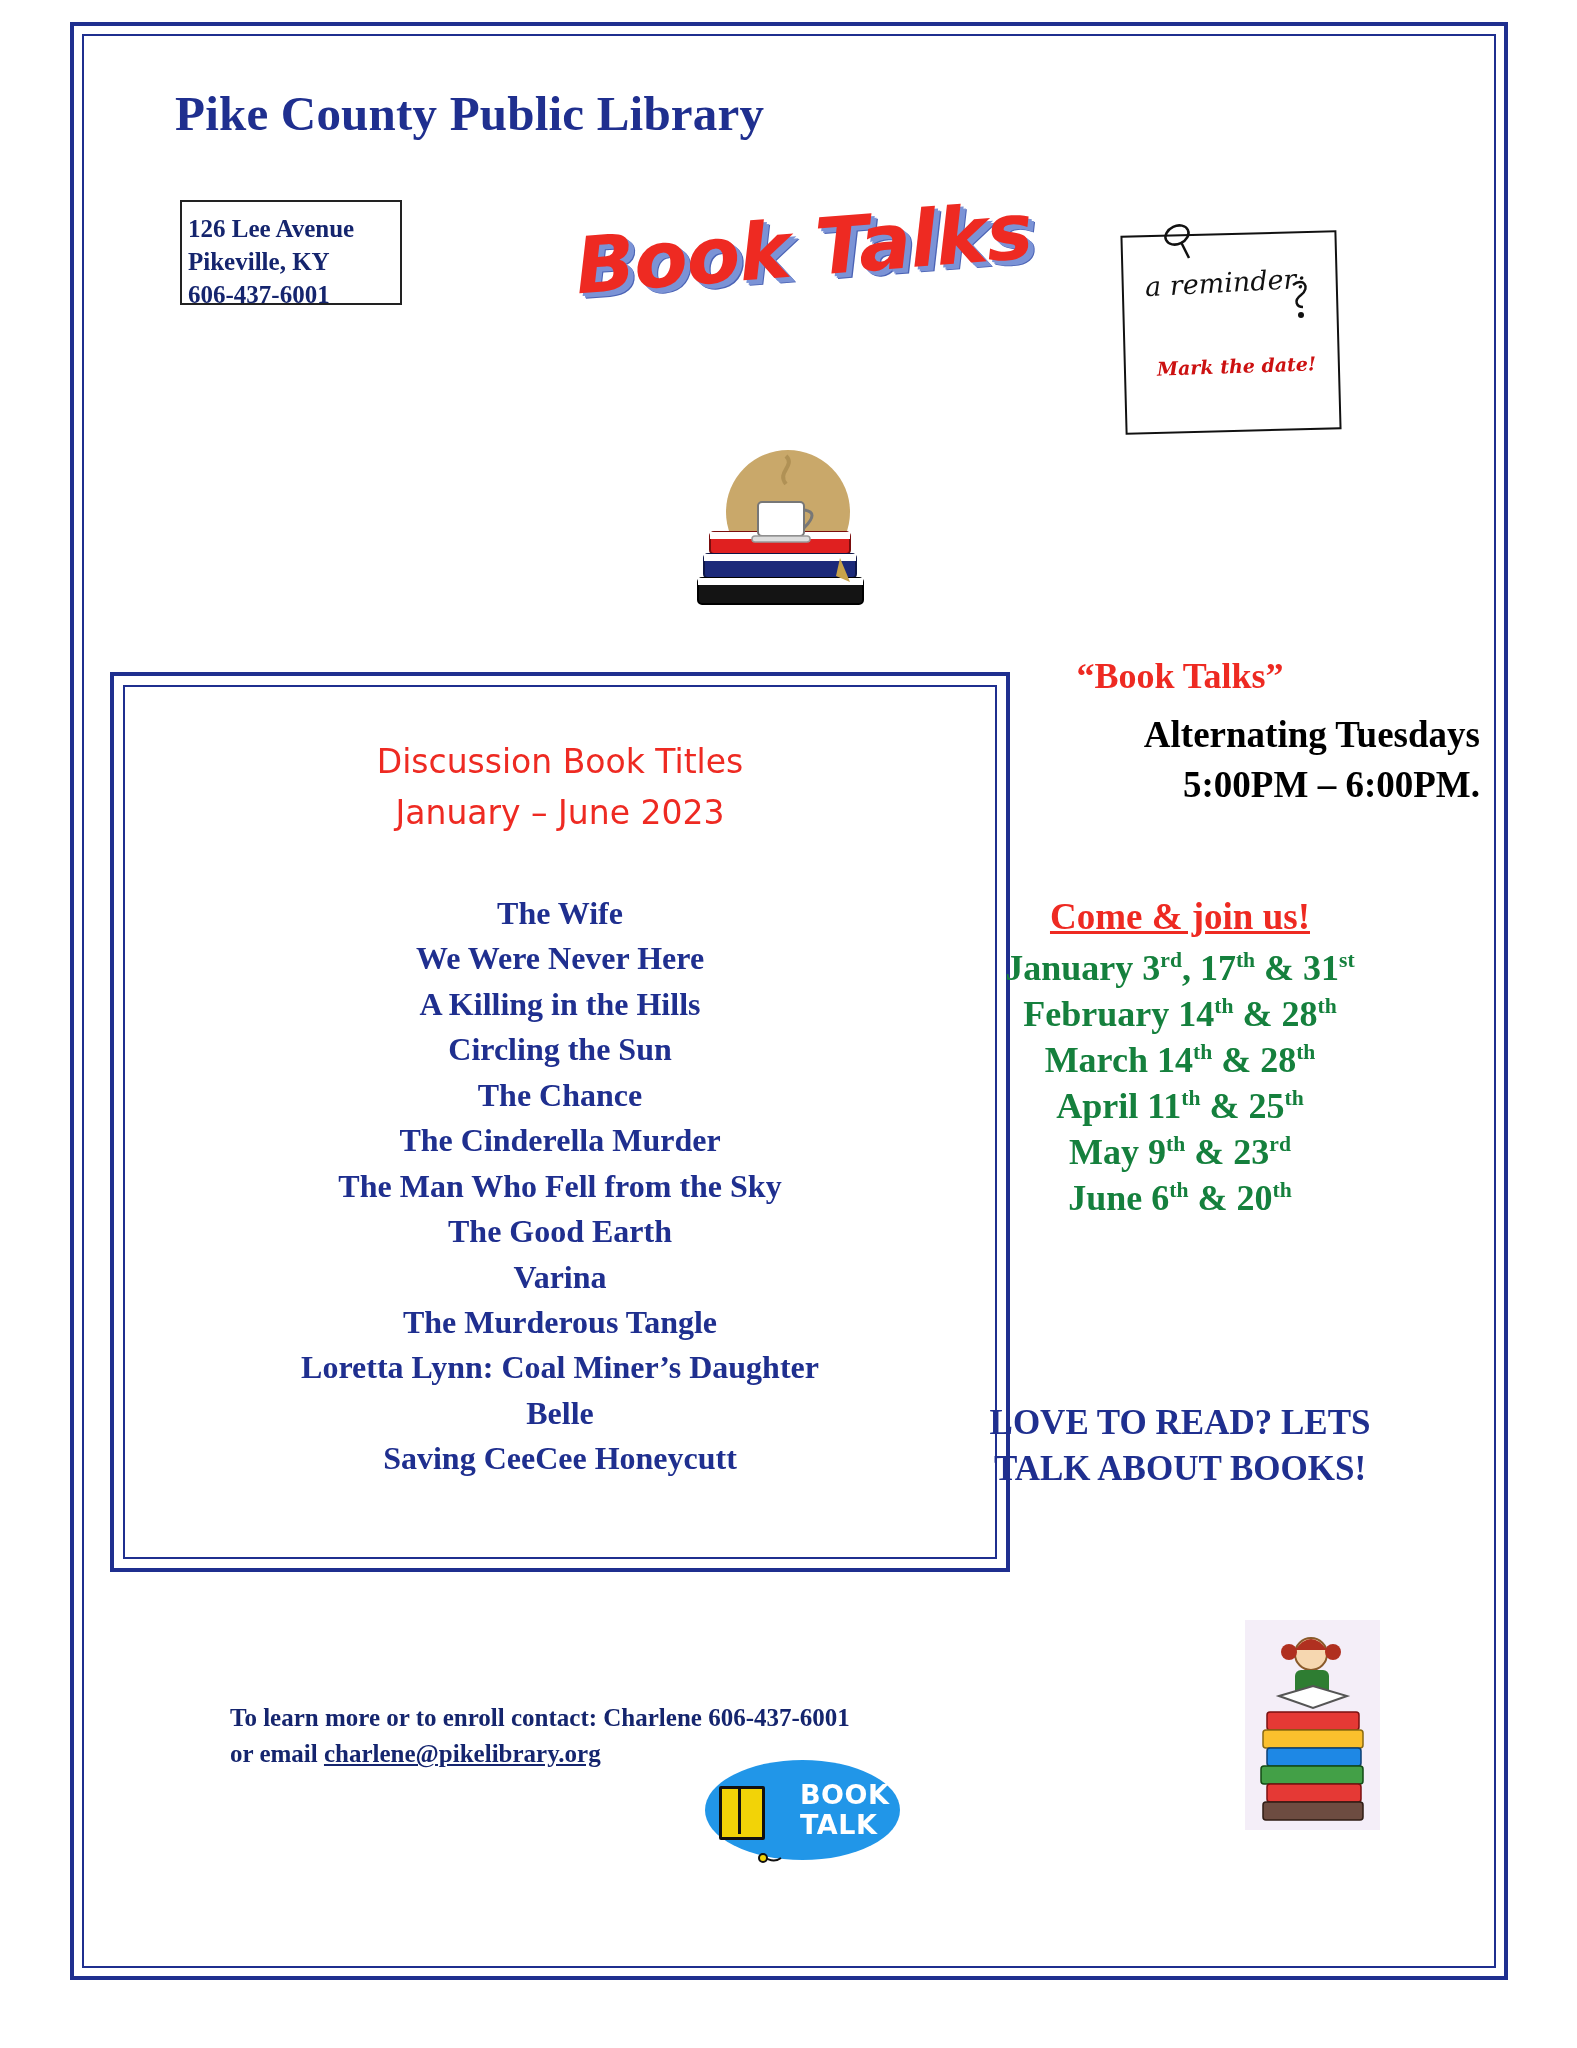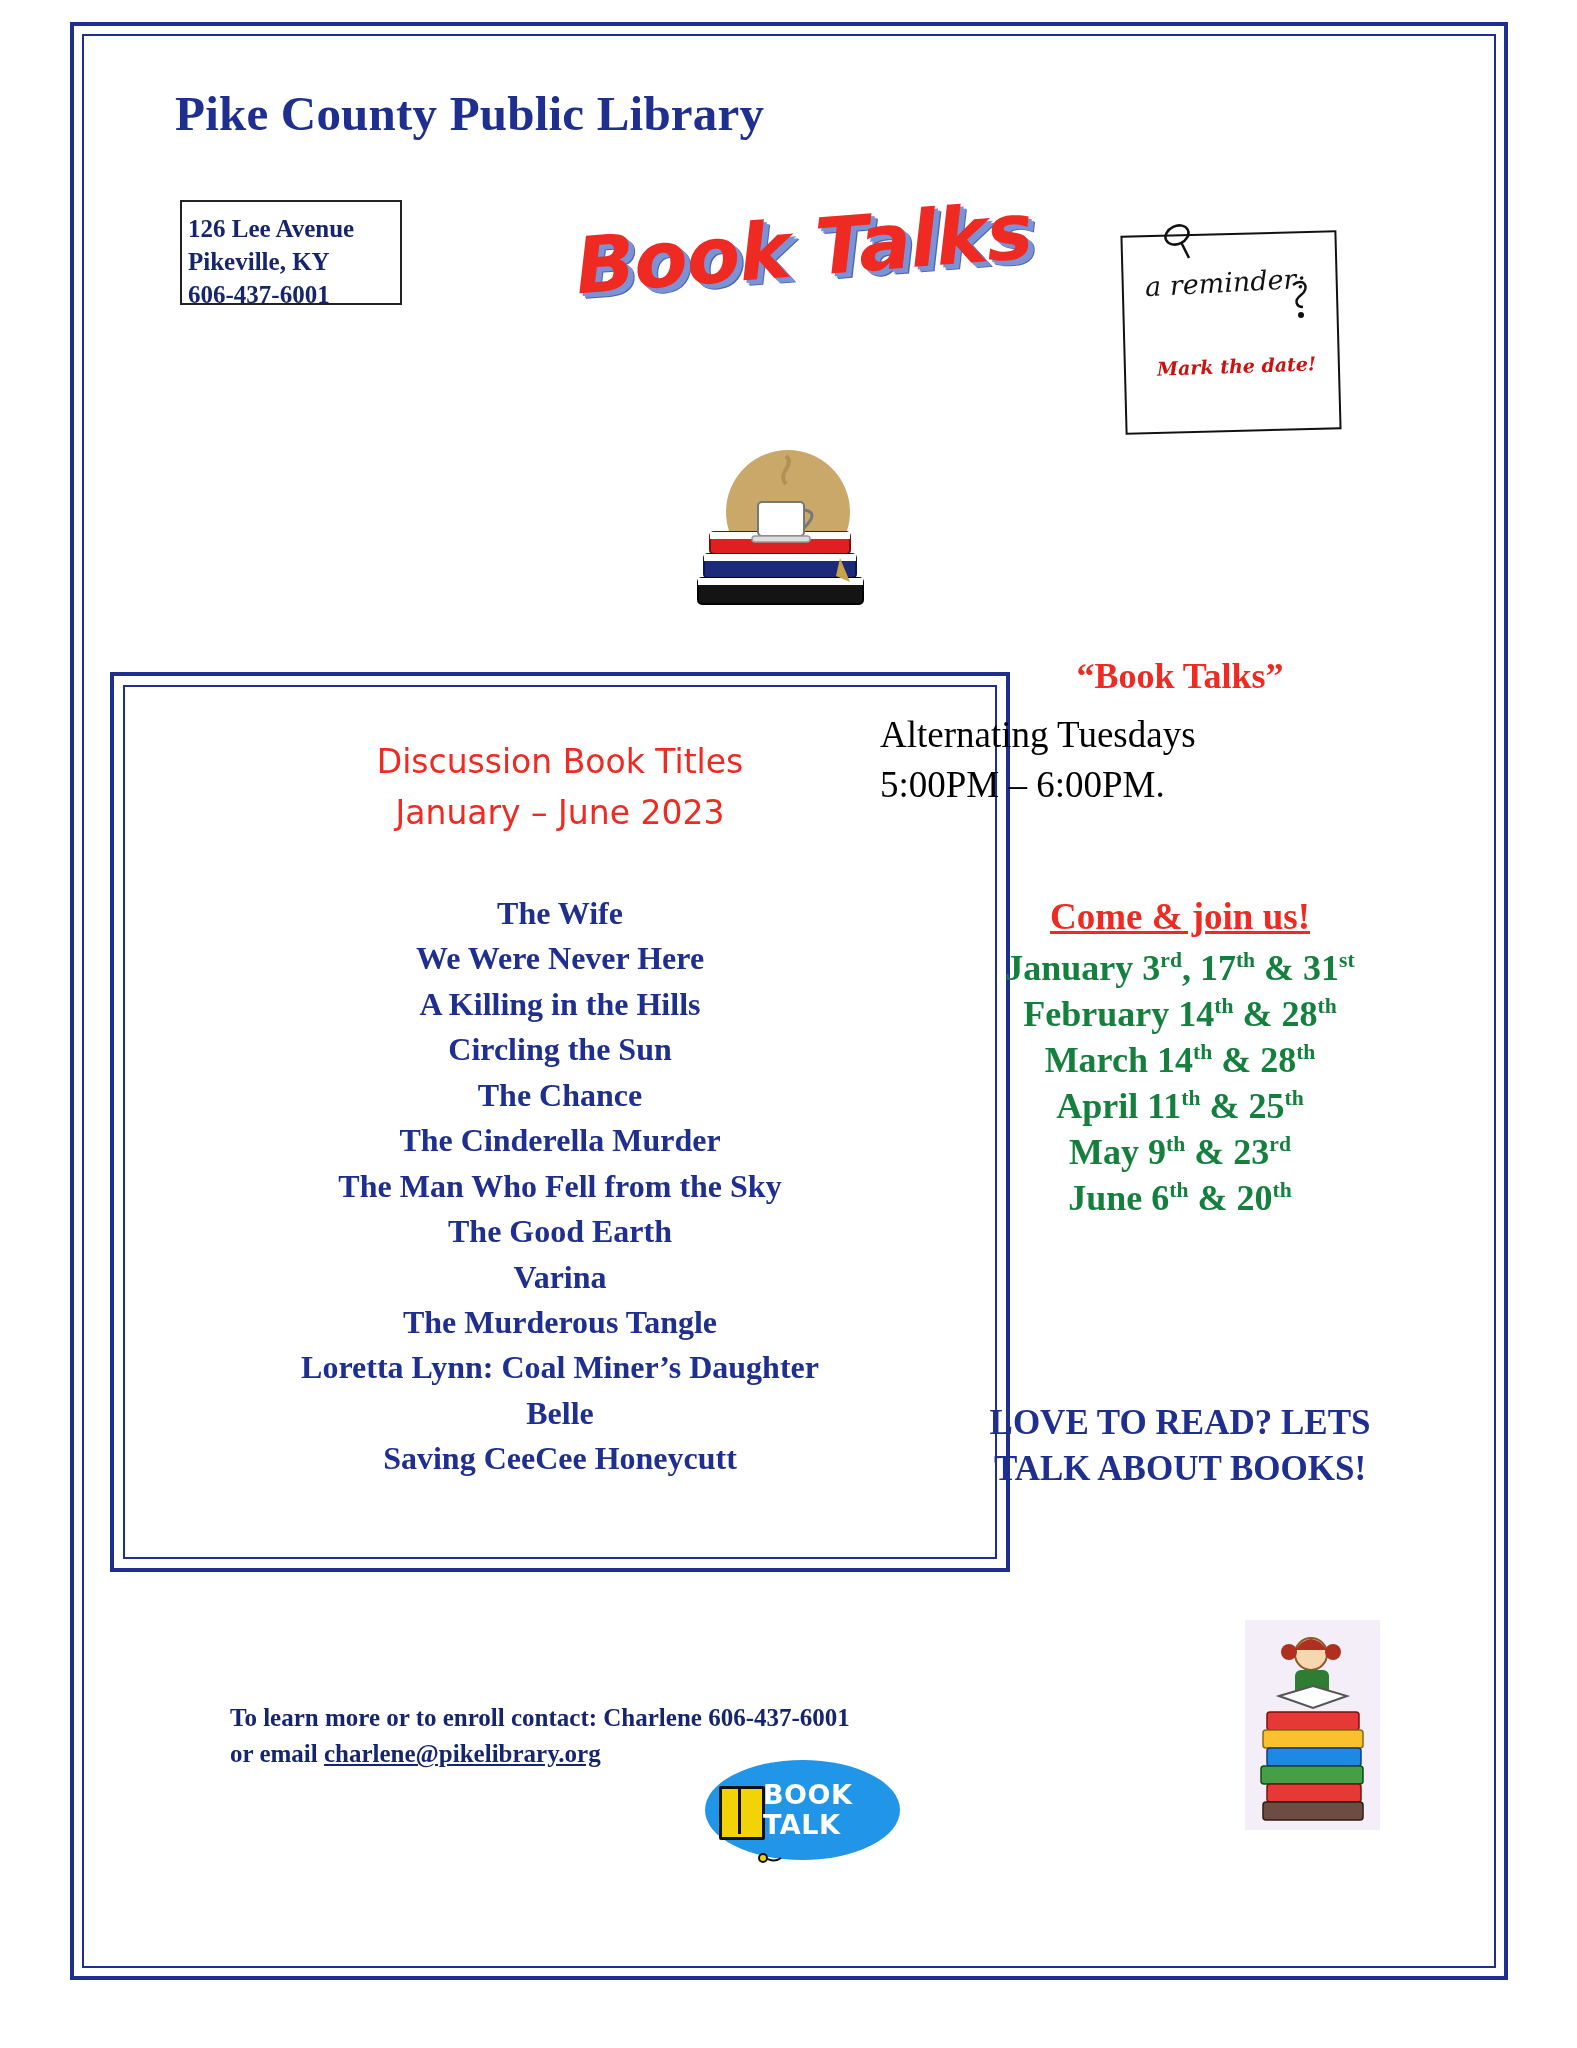--- a/index.html
+++ b/index.html
@@ -199,24 +199,24 @@
     text-align: center;
     color: #ee2a22;
     font-size: 36px;
     font-weight: bold;
   }
   .schedule-time {
     position: absolute;
     left: 880px;
     width: 600px;
     top: 710px;
-    text-align: left;
+    text-align: right;
     color: #000000;
     font-size: 37px;
-    font-weight: normal;
+    font-weight: bold;
     line-height: 1.35;
   }
   .join-head {
     position: absolute;
     left: 880px;
     width: 600px;
     top: 895px;
     text-align: center;
     color: #ee2a22;
     font-size: 37px;
@@ -284,20 +284,21 @@
   .badge .badge-text {
     position: absolute;
     left: 58px;
     top: 20px;
     color: #ffffff;
     font-family: "DejaVu Sans", sans-serif;
     font-weight: bold;
     font-size: 27px;
     line-height: 1.12;
     letter-spacing: 0.5px;
+    padding-left: 37px;
   }
   .badge .book-glyph {
     position: absolute;
     left: 14px;
     top: 26px;
     width: 40px;
     height: 48px;
     background: #f2d307;
     border: 3px solid #111111;
     border-radius: 2px;

